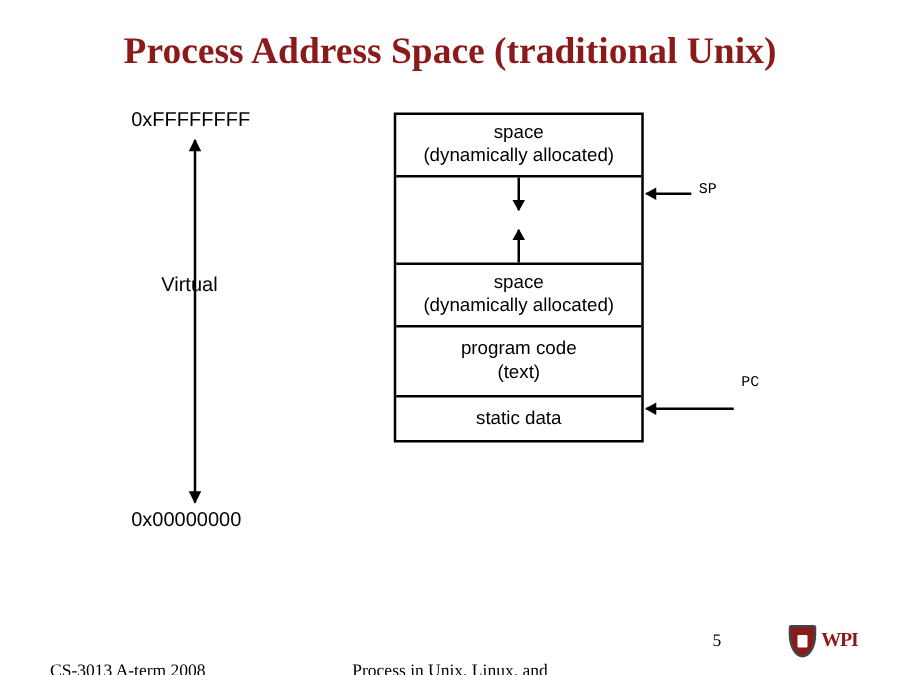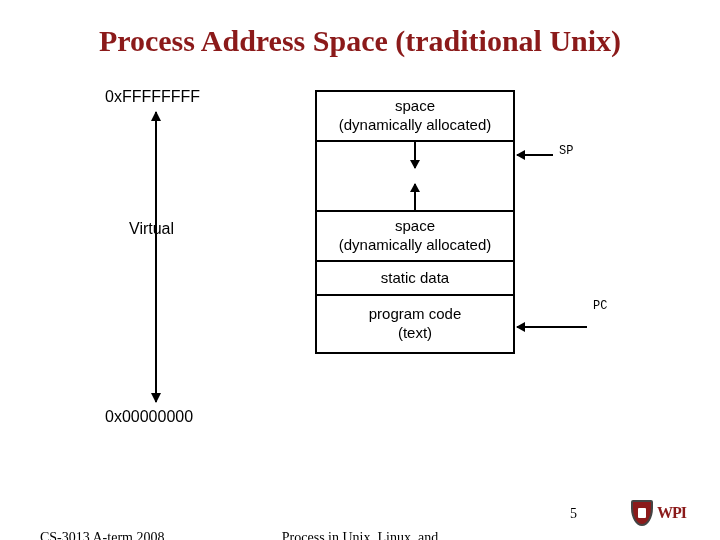--- a/index.html
+++ b/index.html
@@ -184,26 +184,26 @@
       <span>(dynamically allocated)</span>
     </div>
     <div class="seg gap">
       <div class="downarrow"></div>
       <div class="uparrow"></div>
     </div>
     <div class="seg heap">
       <span>space</span>
       <span>(dynamically allocated)</span>
     </div>
-    <div class="seg static">
-      <span>static data</span>
-    </div>
     <div class="seg text">
       <span>program code</span>
       <span>(text)</span>
+    </div>
+    <div class="seg static">
+      <span>static data</span>
     </div>
   </div>
 
   <div class="ptr" style="left:492px; top:94px; width:36px;"></div>
   <div class="ptrlabel" style="left:534px; top:84px;">SP</div>
 
   <div class="ptr" style="left:492px; top:266px; width:70px;"></div>
   <div class="ptrlabel" style="left:568px; top:239px;">PC</div>
 
 </div>

